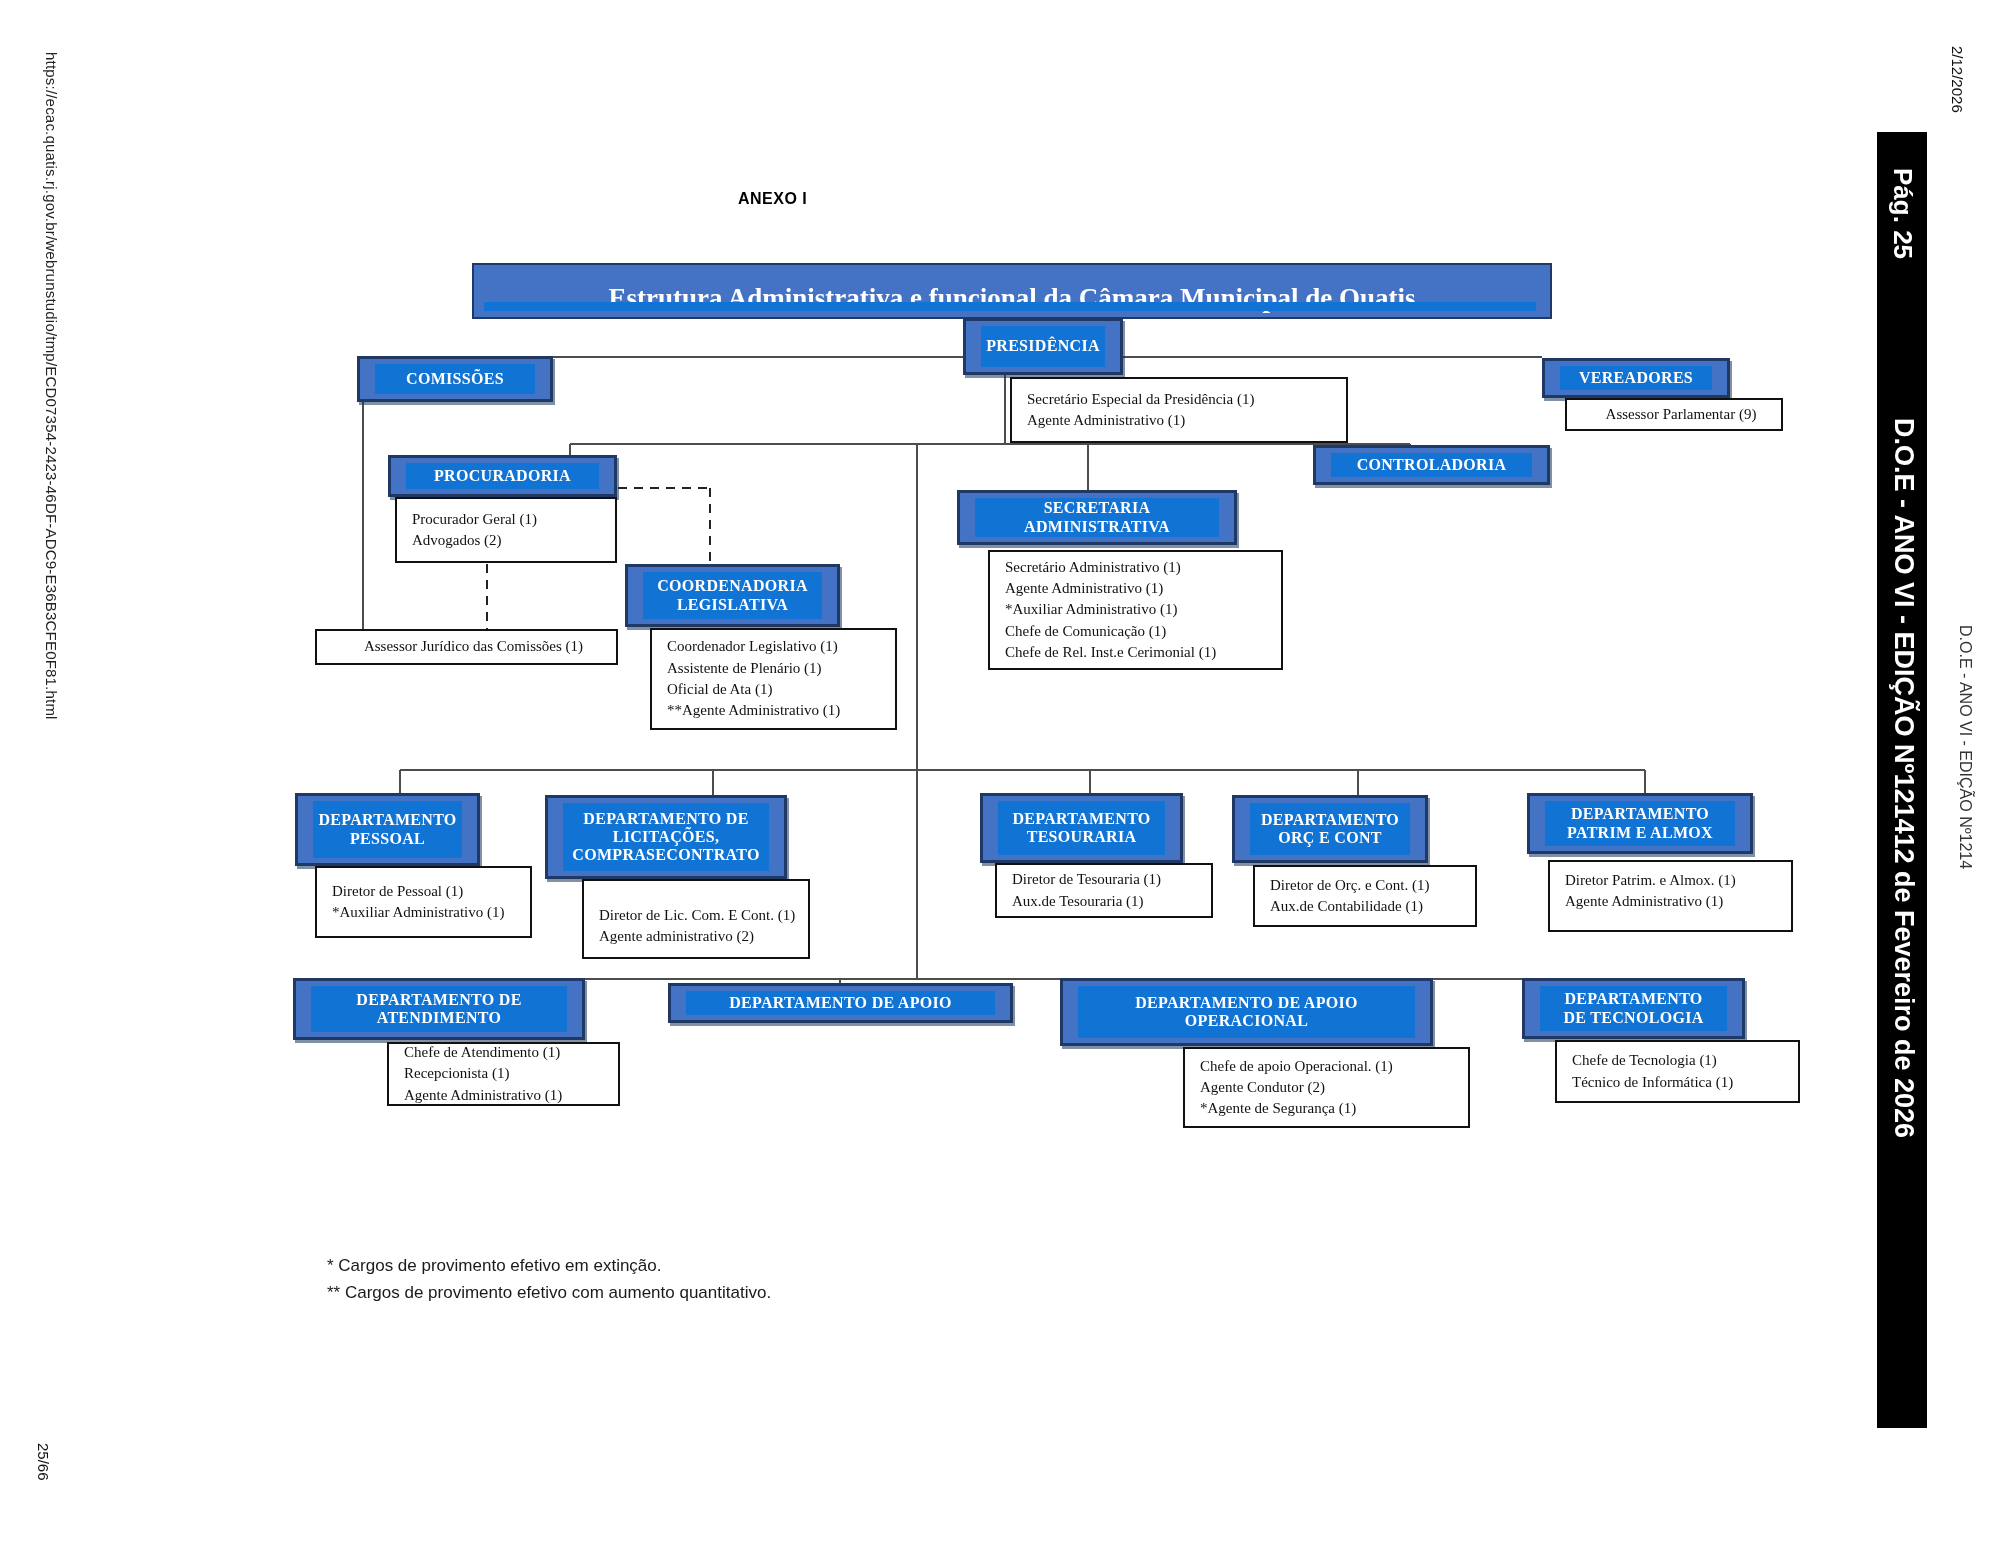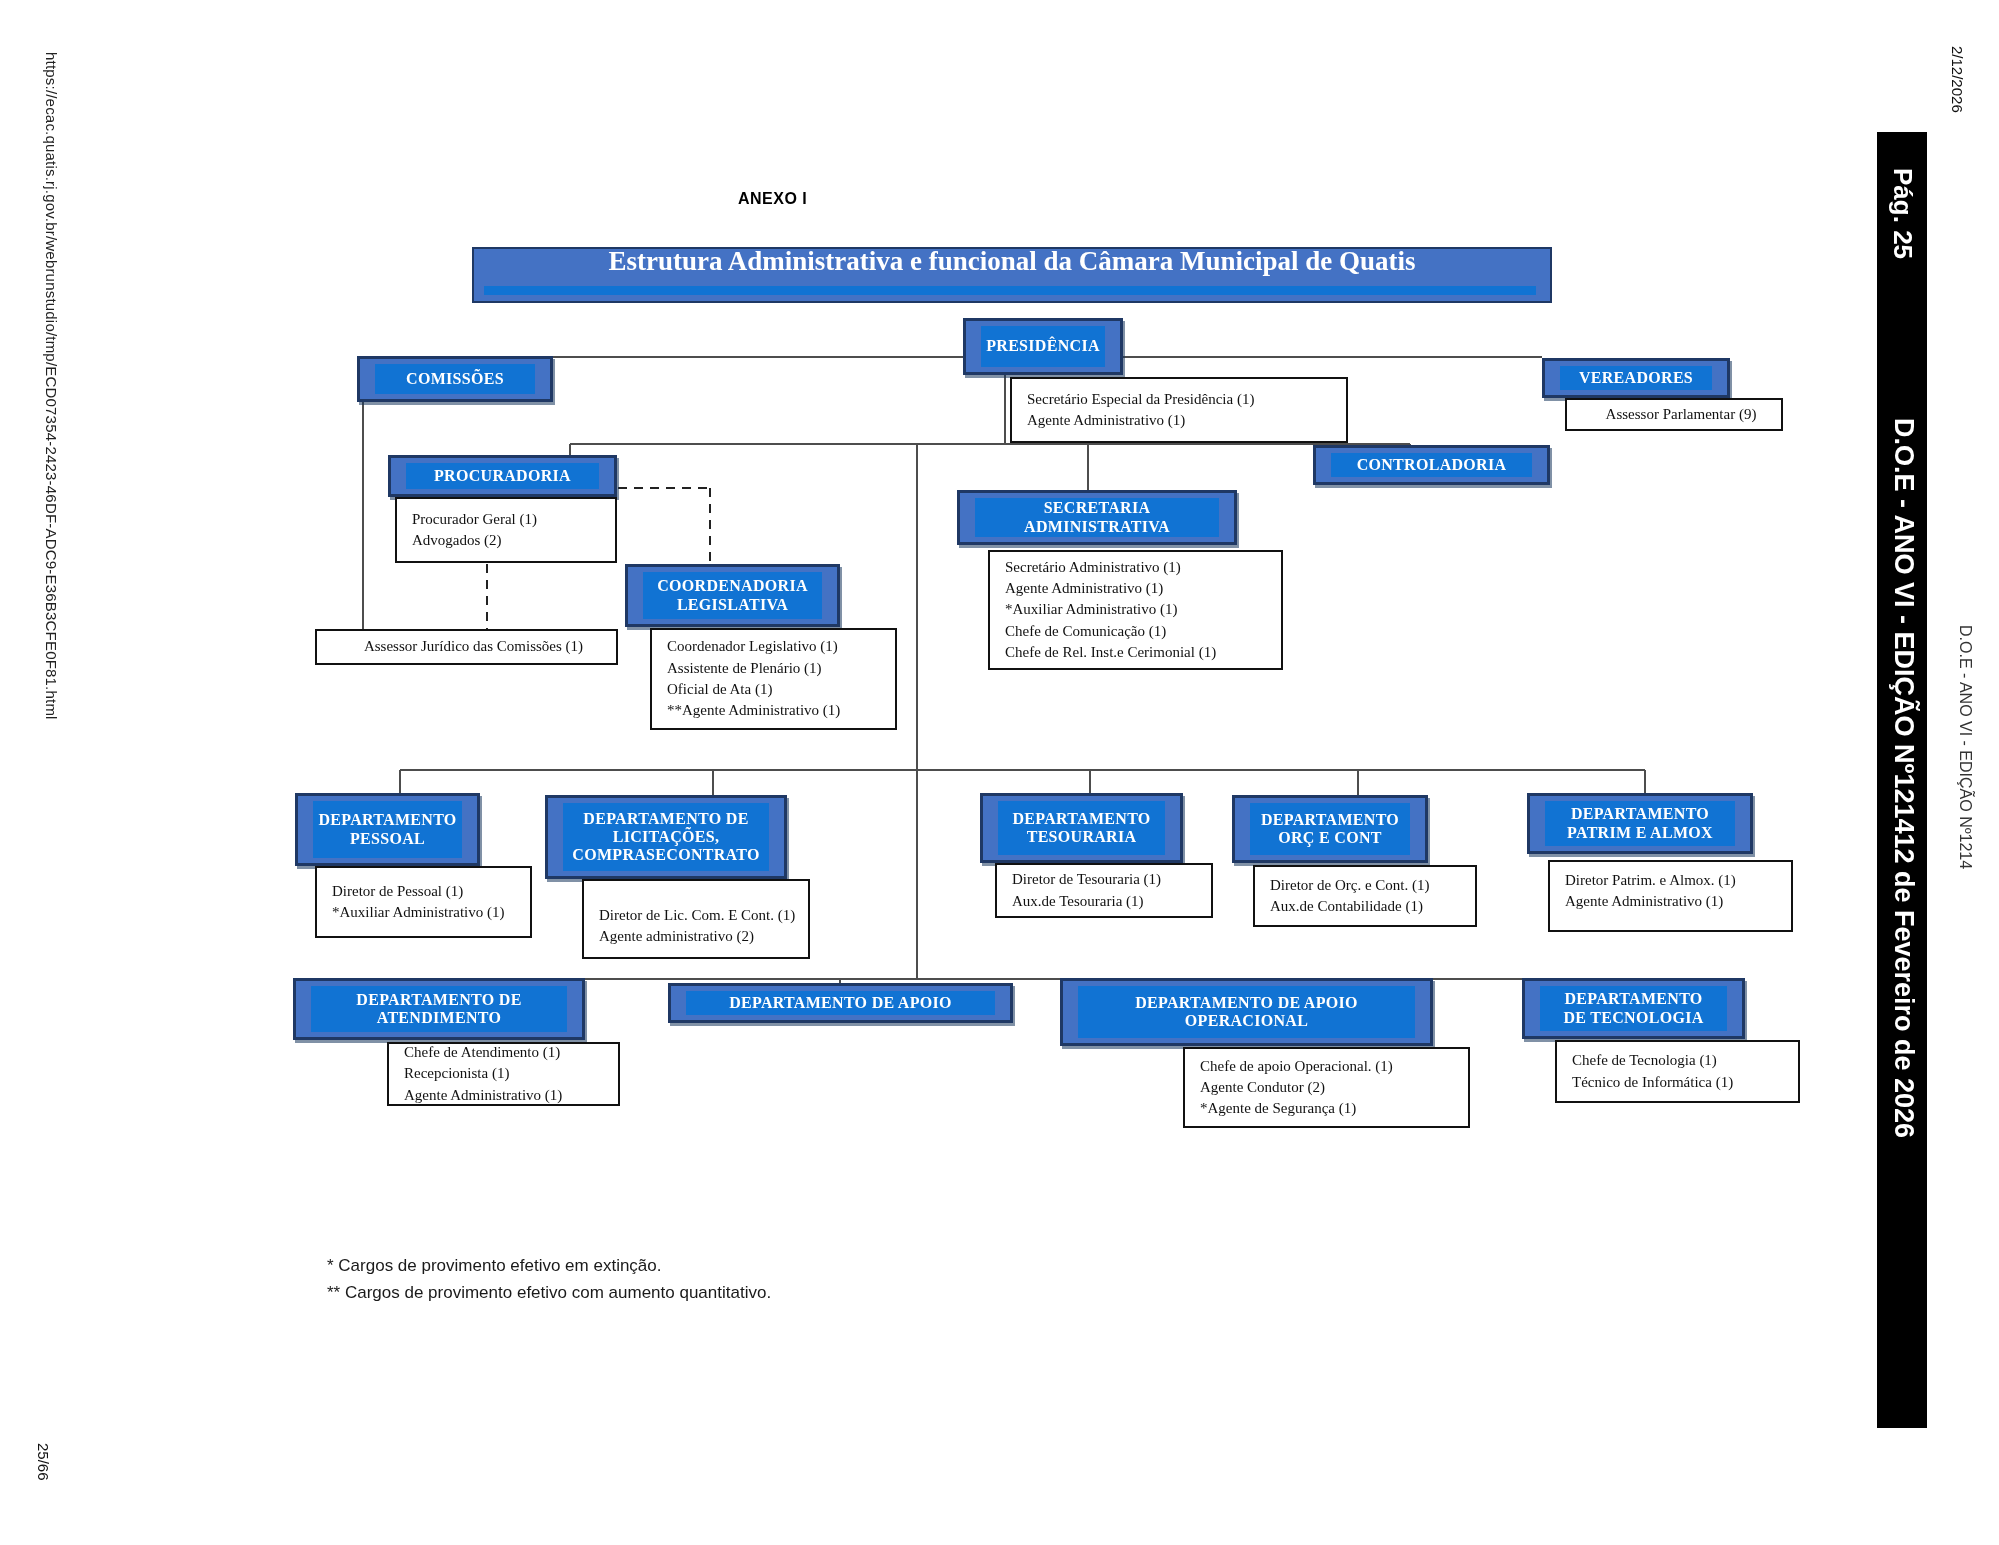--- a/index.html
+++ b/index.html
@@ -15,23 +15,23 @@
        font-weight:bold;font-size:16px;line-height:1.13;letter-spacing:.3px;white-space:pre-line;
        font-family:"Liberation Serif",serif;}
   .staff{position:absolute;background:#fff;border:2px solid #111;box-sizing:border-box;
        padding:4px 8px 4px 15px;display:flex;flex-direction:column;justify-content:center;
        font-size:15px;color:#111;}
   .staff.center{align-items:center;padding-left:22px;text-align:center;}
   .staff-line{line-height:1.42;white-space:nowrap;}
   
   .anexo{position:absolute;left:738px;top:190px;font-family:"Liberation Sans",sans-serif;
        font-weight:bold;font-size:16px;color:#000;letter-spacing:.5px;}
-  .banner{position:absolute;left:472px;top:247px;width:1080px;height:56px;
+  .banner{position:absolute;left:472px;top:263px;width:1080px;height:56px;
        background:var(--box_fill,#4472C4);border:2px solid var(--box_border,#1F3864);box-sizing:border-box;
-       display:flex;align-items:flex-start;justify-content:center;}
+       display:flex;align-items:flex-end;justify-content:center;}
   .banner-text{color:#fff;font-weight:bold;font-size:27px;font-family:"Liberation Serif",serif;
        position:relative;top:-3px;}
   .banner::after{content:"";position:absolute;left:10px;right:14px;bottom:6px;height:9px;
        background:var(--box_inner,#1173D3);}
   
   .footnotes{position:absolute;left:327px;top:1252px;font-family:"Liberation Sans",sans-serif;
        font-size:17px;color:#1a1a1a;line-height:1.6;}
   
   .rot{position:absolute;transform-origin:top left;transform:rotate(90deg);white-space:nowrap;
        font-family:"Liberation Sans",sans-serif;}

